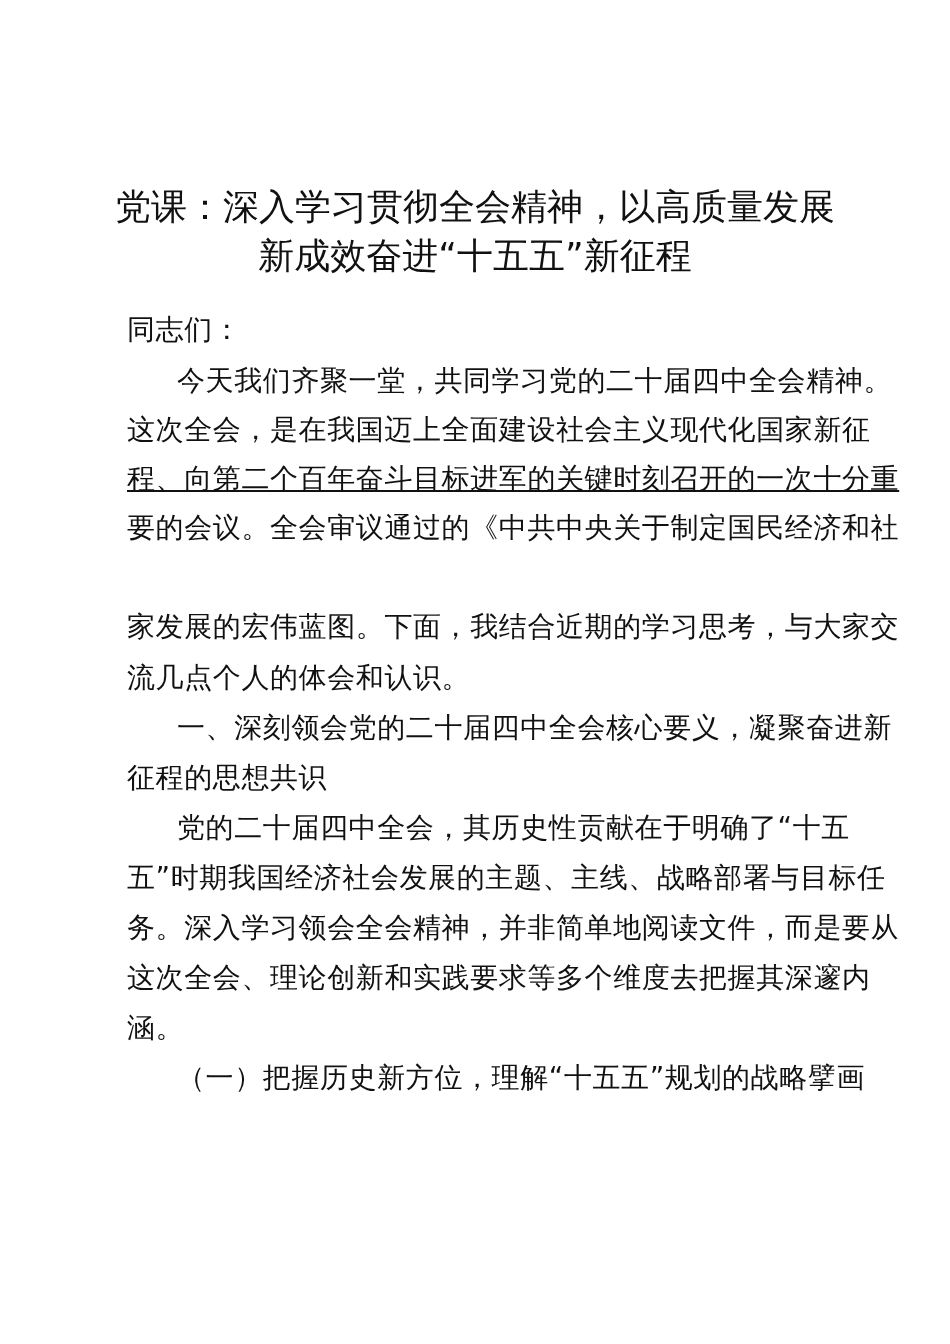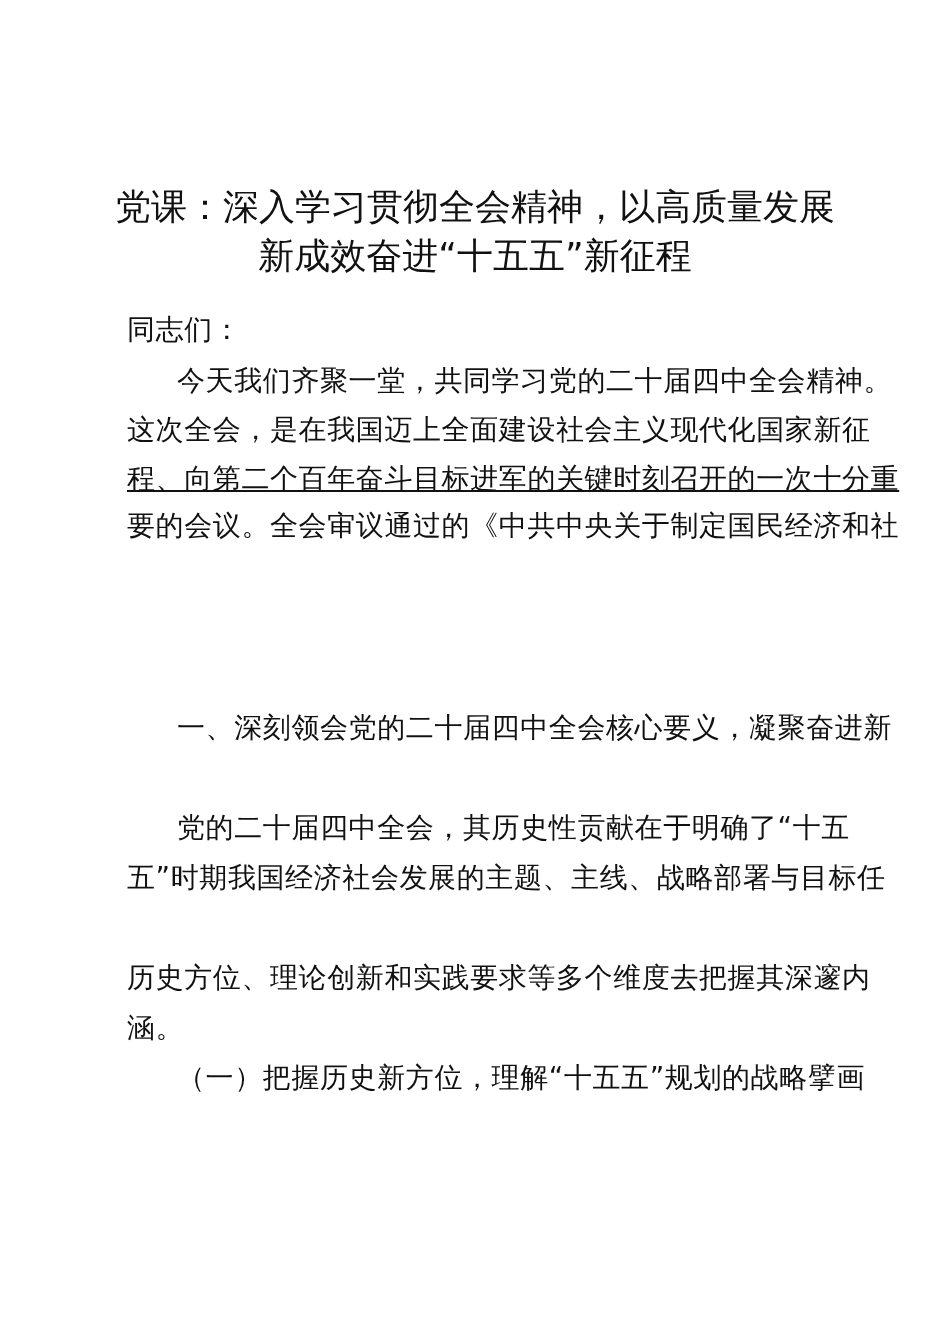--- a/index.html
+++ b/index.html
@@ -18,23 +18,27 @@
 
 <div class="page">
   <div class="title-line" style="top:185px;">党课：深入学习贯彻全会精神，以高质量发展</div>
   <div class="title-line" style="top:234px;">新成效奋进“十五五”新征程</div>
 
   <div class="line" style="top:312px;">同志们：</div>
 
   <div class="line indent justify" style="top:363px;">今天我们齐聚一堂，共同学习党的二十届四中全会精神。</div>
   <div class="line justify" style="top:412px;">这次全会，是在我国迈上全面建设社会主义现代化国家新征</div>
   <div class="line justify" style="top:461px;text-decoration:underline;">程、向第二个百年奋斗目标进军的关键时刻召开的一次十分重</div>
-  <div class="line justify" style="top:510px;font-family:Liberation Mono, monospace;">要的会议。全会审议通过的《中共中央关于制定国民经济和社</div>
+  <div class="line justify" style="top:510px;">要的会议。全会审议通过的《中共中央关于制定国民经济和社</div>
+  <div class="line justify" style="top:609px;">家发展的宏伟蓝图。下面，我结合近期的学习思考，与大家交</div>
+  <div class="line" style="top:660px;">流几点个人的体会和认识。</div>
 
   <div class="line indent justify" style="top:710px;">一、深刻领会党的二十届四中全会核心要义，凝聚奋进新</div>
+  <div class="line" style="top:760px;">征程的思想共识</div>
 
   <div class="line indent justify" style="top:810px;">党的二十届四中全会，其历史性贡献在于明确了“十五</div>
   <div class="line justify" style="top:860px;">五”时期我国经济社会发展的主题、主线、战略部署与目标任</div>
-  <div class="line justify" style="top:960px;">历史方位、理论创新和实践要求等多个维度去把握其深邃内</div>
+  <div class="line justify" style="top:910px;">务。深入学习领会全会精神，并非简单地阅读文件，而是要从</div>
+  <div class="line justify" style="top:960px;">这次全会、理论创新和实践要求等多个维度去把握其深邃内</div>
   <div class="line" style="top:1010px;">涵。</div>
 
   <div class="line indent" style="top:1060px;">（一）把握历史新方位，理解“十五五”规划的战略擘画</div>
 </div>
 
 </body></html>

